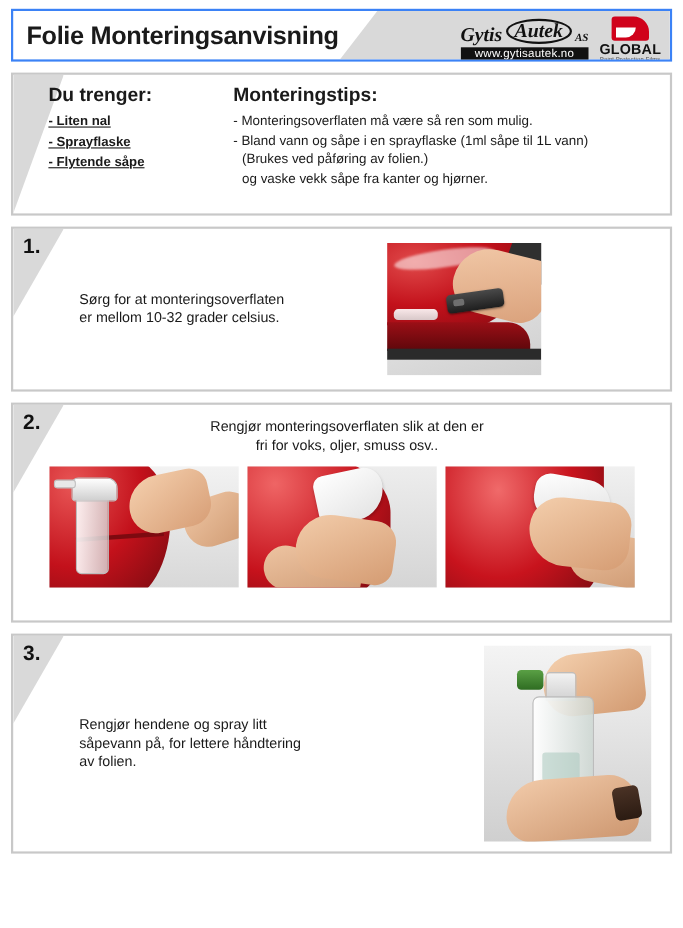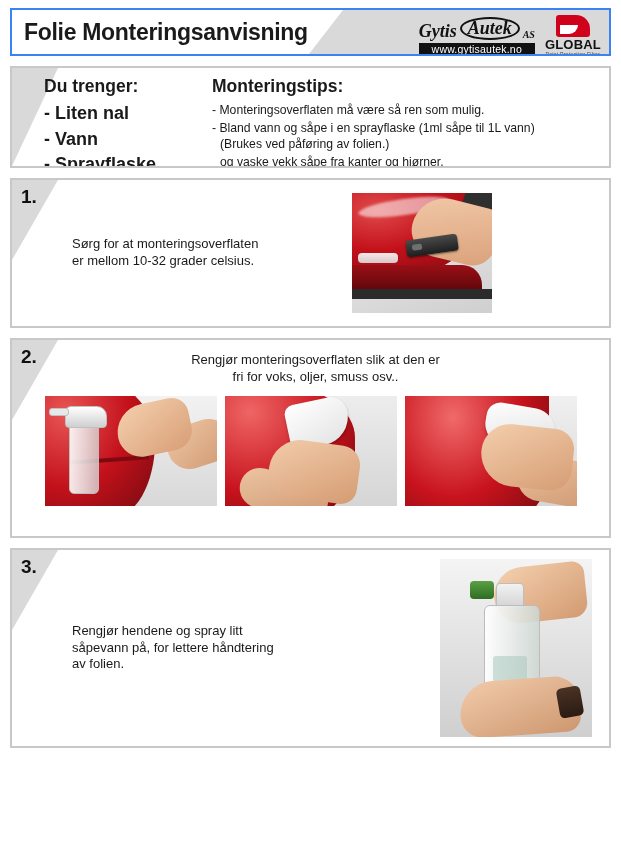--- a/index.html
+++ b/index.html
@@ -115,32 +115,33 @@
   .step-num {
     position: absolute;
     left: 9px; top: 6px;
     font-size: 19px;
     font-weight: bold;
     z-index: 3;
     color: #111;
   }
 
   
-  .req-panel { height: 102px; display: flex; padding: 8px 6px 6px 6px; }
+  .req-panel { height: 130px; display: flex; padding: 8px 6px 6px 6px; }
   .req-col { width: 190px; padding-left: 26px; z-index: 2; }
   .tips-col { flex: 1; padding-left: 4px; }
   .col-title {
     font-size: 17.5px; font-weight: bold; margin-bottom: 6px;
     font-family: "Liberation Sans", sans-serif;
   }
   .req-list li {
     list-style: none;
-    font-size: 18px;
+    font-size: 12px;
     margin-bottom: 4.5px;
     font-weight: bold;
+    text-decoration: underline;
   }
   .tips-list li {
     list-style: none;
     font-size: 12.2px;
     margin-bottom: 3px;
     line-height: 1.25;
   }
   .tips-list li .sub { display: block; padding-left: 8px; }
 
   
@@ -364,21 +365,20 @@
       </div>
     </div>
   </div>
 
   <div class="panel req-panel">
     <div class="gray-corner"></div>
     <div class="req-col">
       <div class="col-title">Du trenger:</div>
       <ul class="req-list">
         <li>- Liten nal</li>
-        <li>- Vann</li>
         <li>- Sprayflaske</li>
         <li>- Flytende såpe</li>
       </ul>
     </div>
     <div class="tips-col">
       <div class="col-title">Monteringstips:</div>
       <ul class="tips-list">
         <li>
           <span>- Monteringsoverflaten må være så ren som mulig.</span>
         </li>

